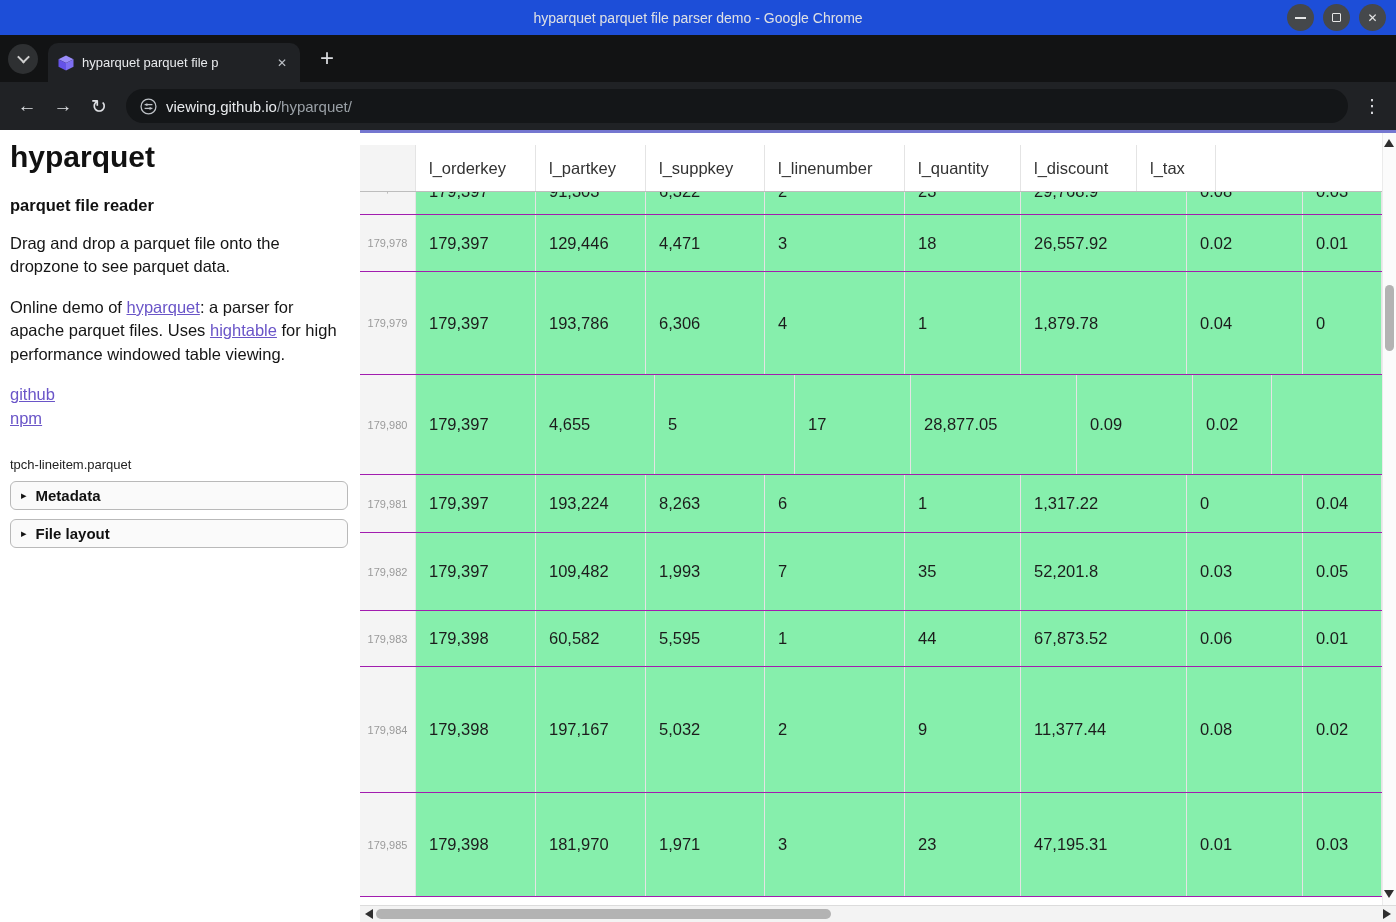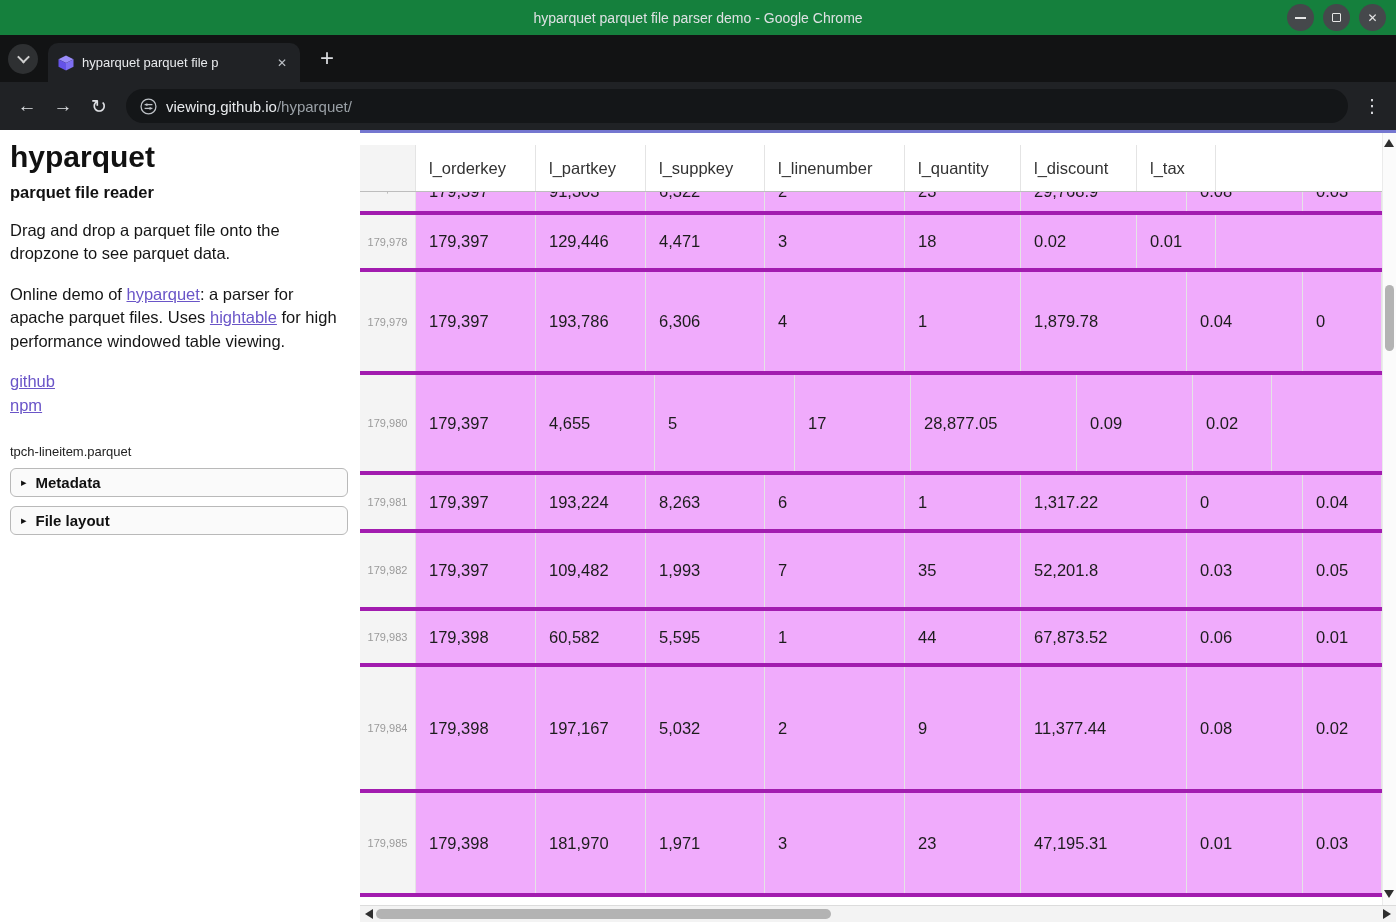--- a/index.html
+++ b/index.html
@@ -2,21 +2,21 @@
 <html style="--accent: #7577d0; --link: #6a55c8;"><head>
 <meta charset="utf-8">
 <style>
   :root { --accent:#7577d0; --link:#6a55c8; }
   * { margin:0; padding:0; box-sizing:border-box; }
   body {
     width:1396px; height:922px; overflow:hidden; background:#fff;
     font-family:"Liberation Sans","DejaVu Sans",sans-serif;
   }
   
-  .titlebar { height:35px; background:#15803d; position:relative; display:flex; align-items:center; }
+  .titlebar { height:35px; background:#1d4ed8; position:relative; display:flex; align-items:center; }
   .titlebar-title { position:absolute; left:0; right:0; text-align:center; color:#dfe1e4; font-size:14px; }
   .win-controls { position:absolute; right:10px; top:4px; display:flex; gap:9px; }
   .win-btn { width:27px; height:27px; border-radius:50%; background:#45484b; display:flex; align-items:center; justify-content:center; cursor:pointer; }
   .glyph-min { width:11px; height:2px; background:#e6e6e6; display:block; }
   .glyph-max { width:9px; height:9px; border:1.5px solid #e6e6e6; border-radius:1px; display:block; }
   .glyph-close { color:#e6e6e6; font-size:12px; line-height:1; }
   .tabstrip { height:47px; background:#121314; display:flex; align-items:flex-end; padding-left:8px; }
   .tab-search-btn { width:30px; height:30px; border-radius:50%; background:#2e3032; align-self:center; margin-right:10px; display:flex; align-items:center; justify-content:center; }
   .chev { width:9px; height:9px; border-right:2px solid #cfcfcf; border-bottom:2px solid #cfcfcf; transform:rotate(45deg) translate(-1px,-1px); }
   .tab { width:252px; height:39px; background:#202225; border-radius:10px 10px 0 0; display:flex; align-items:center; padding:0 8px 0 10px; }
@@ -29,37 +29,37 @@
   .nav-btn { width:34px; height:34px; display:flex; align-items:center; justify-content:center; color:#dfe1e5; font-size:19px; border-radius:50%; }
   .omnibox { flex:1; height:34px; background:#141618; border-radius:17px; display:flex; align-items:center; gap:9px; padding:0 14px; margin:0 8px; }
   .site-icon { display:flex; }
   .url { font-size:15px; color:#e8eaed; white-space:nowrap; }
   .url .path { color:#9aa0a6; }
   .menu-btn { width:28px; text-align:center; color:#dfe1e5; font-size:18px; }
   
   .content { display:flex; height:792px; background:#fff; }
   .sidebar { width:360px; flex:none; padding:10px 12px 0 10px; }
   .sidebar h1 { font-size:30px; font-weight:700; color:#111; }
-  .sidebar .subtitle { font-size:16.5px; font-weight:700; margin-top:9px; color:#111; }
+  .sidebar .subtitle { font-size:16.5px; font-weight:700; margin-top:22px; color:#111; }
   .sidebar p { font-size:16.5px; line-height:1.42; color:#151515; margin-top:17px; max-width:336px; }
   .sidebar a { color:var(--link); text-decoration:underline; cursor:pointer; }
   .quicklinks { margin-top:17px; font-size:16.5px; line-height:1.42; }
   .quicklinks a { display:block; width:max-content; }
   .filename { margin-top:27px; font-size:13px; color:#222; }
   .section-box { margin-top:9px; height:29px; border:1px solid #b9b9b9; border-radius:6px; background:#fafafa;
     display:flex; align-items:center; gap:9px; padding:0 10px; font-size:15px; font-weight:700; color:#111; cursor:pointer; }
   .section-box:first-of-type { margin-top:15px; }
   .marker { font-size:11px; color:#111; }
   
   .table-area { position:relative; flex:1; border-top:3px solid var(--accent); background:#fff; }
   .grid { position:absolute; left:0; top:12px; width:1022px; }
   .thead { display:flex; height:47px; background:#fff; border-bottom:1px solid #bdbdbd; }
   .th { flex:none; border-right:1px solid #e4e4e4; display:flex; align-items:center; padding-left:13px; font-size:16.5px; color:#333; }
   .th.corner { background:#f4f4f4; padding:0; }
-  .tr { display:flex; border-bottom:4px solid #a21caf; background:#f0abfc; }
+  .tr { display:flex; border-bottom:1px solid #a21caf; background:#86efac; }
   .td { flex:none; border-right:1px solid #e4e4e4; display:flex; align-items:center; padding-left:13px; font-size:16.5px; color:#1c1c1c; overflow:hidden; }
   .td.rownum { background:#f4f4f4; justify-content:center; padding:0; font-size:11px; color:#9a9a9a; }
   .tr.clipped .td { align-items:flex-start; }
   .tr.clipped .td span { margin-top:-10px; display:block; }
   
   .vscroll { position:absolute; top:0; right:0; width:14px; height:772px; background:#fbfbfb; border-left:1px solid #ebebeb; }
   .vthumb { position:absolute; left:2px; width:9px; top:152px; height:66px; background:#b3b3b3; border-radius:5px; }
   .hscroll { position:absolute; left:0; right:0; bottom:0; height:17px; background:#f3f3f3; border-top:1px solid #dcdcdc; }
   .hthumb { position:absolute; top:3px; left:16px; width:455px; height:10px; background:#b3b3b3; border-radius:5px; }
   .tri { width:0; height:0; position:absolute; }
@@ -198,20 +198,23 @@
             </div>
             <div class="td" style="width: 119px;">
               <span>4,471</span>
             </div>
             <div class="td" style="width: 140px;">
               <span>3</span>
             </div>
             <div class="td" style="width: 116px;">
               <span>18</span>
             </div>
+            <div class="td" style="width: 166px;">
+              <span>26,557.92</span>
+            </div>
             <div class="td" style="width: 116px;">
               <span>0.02</span>
             </div>
             <div class="td" style="width: 79px;">
               <span>0.01</span>
             </div>
           </div>
           <div class="tr" style="height: 103px;">
             <div class="td rownum" style="width: 56px;">
               <span>179,979</span>

